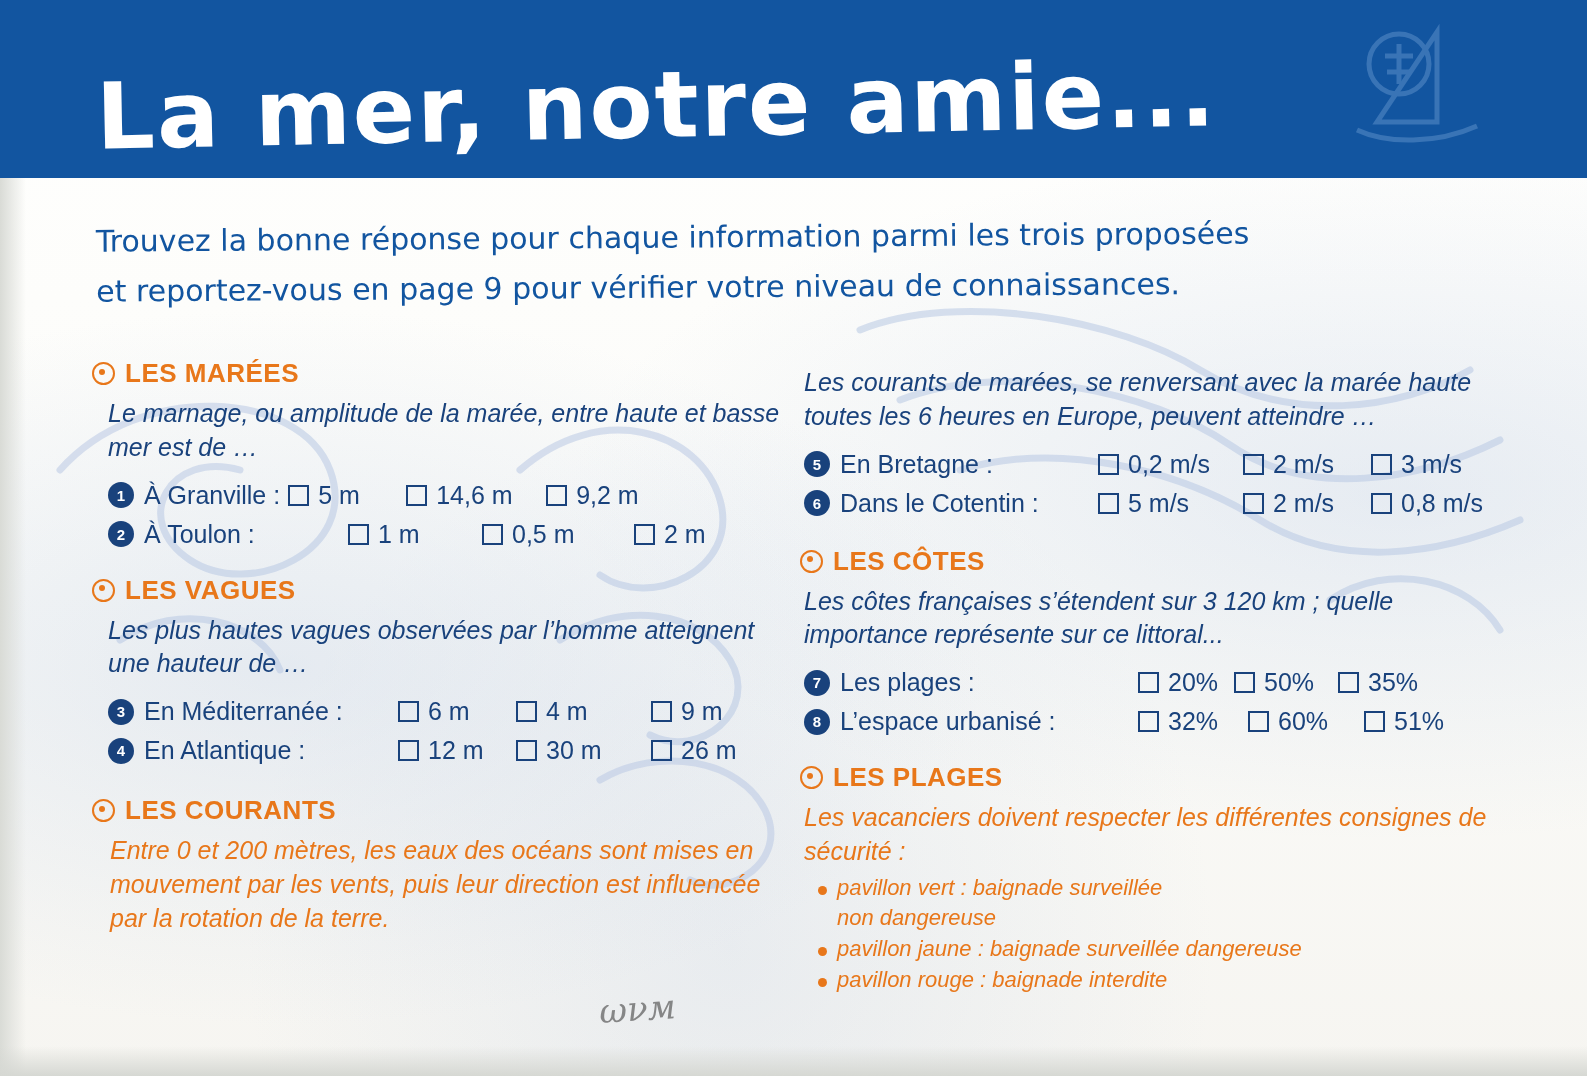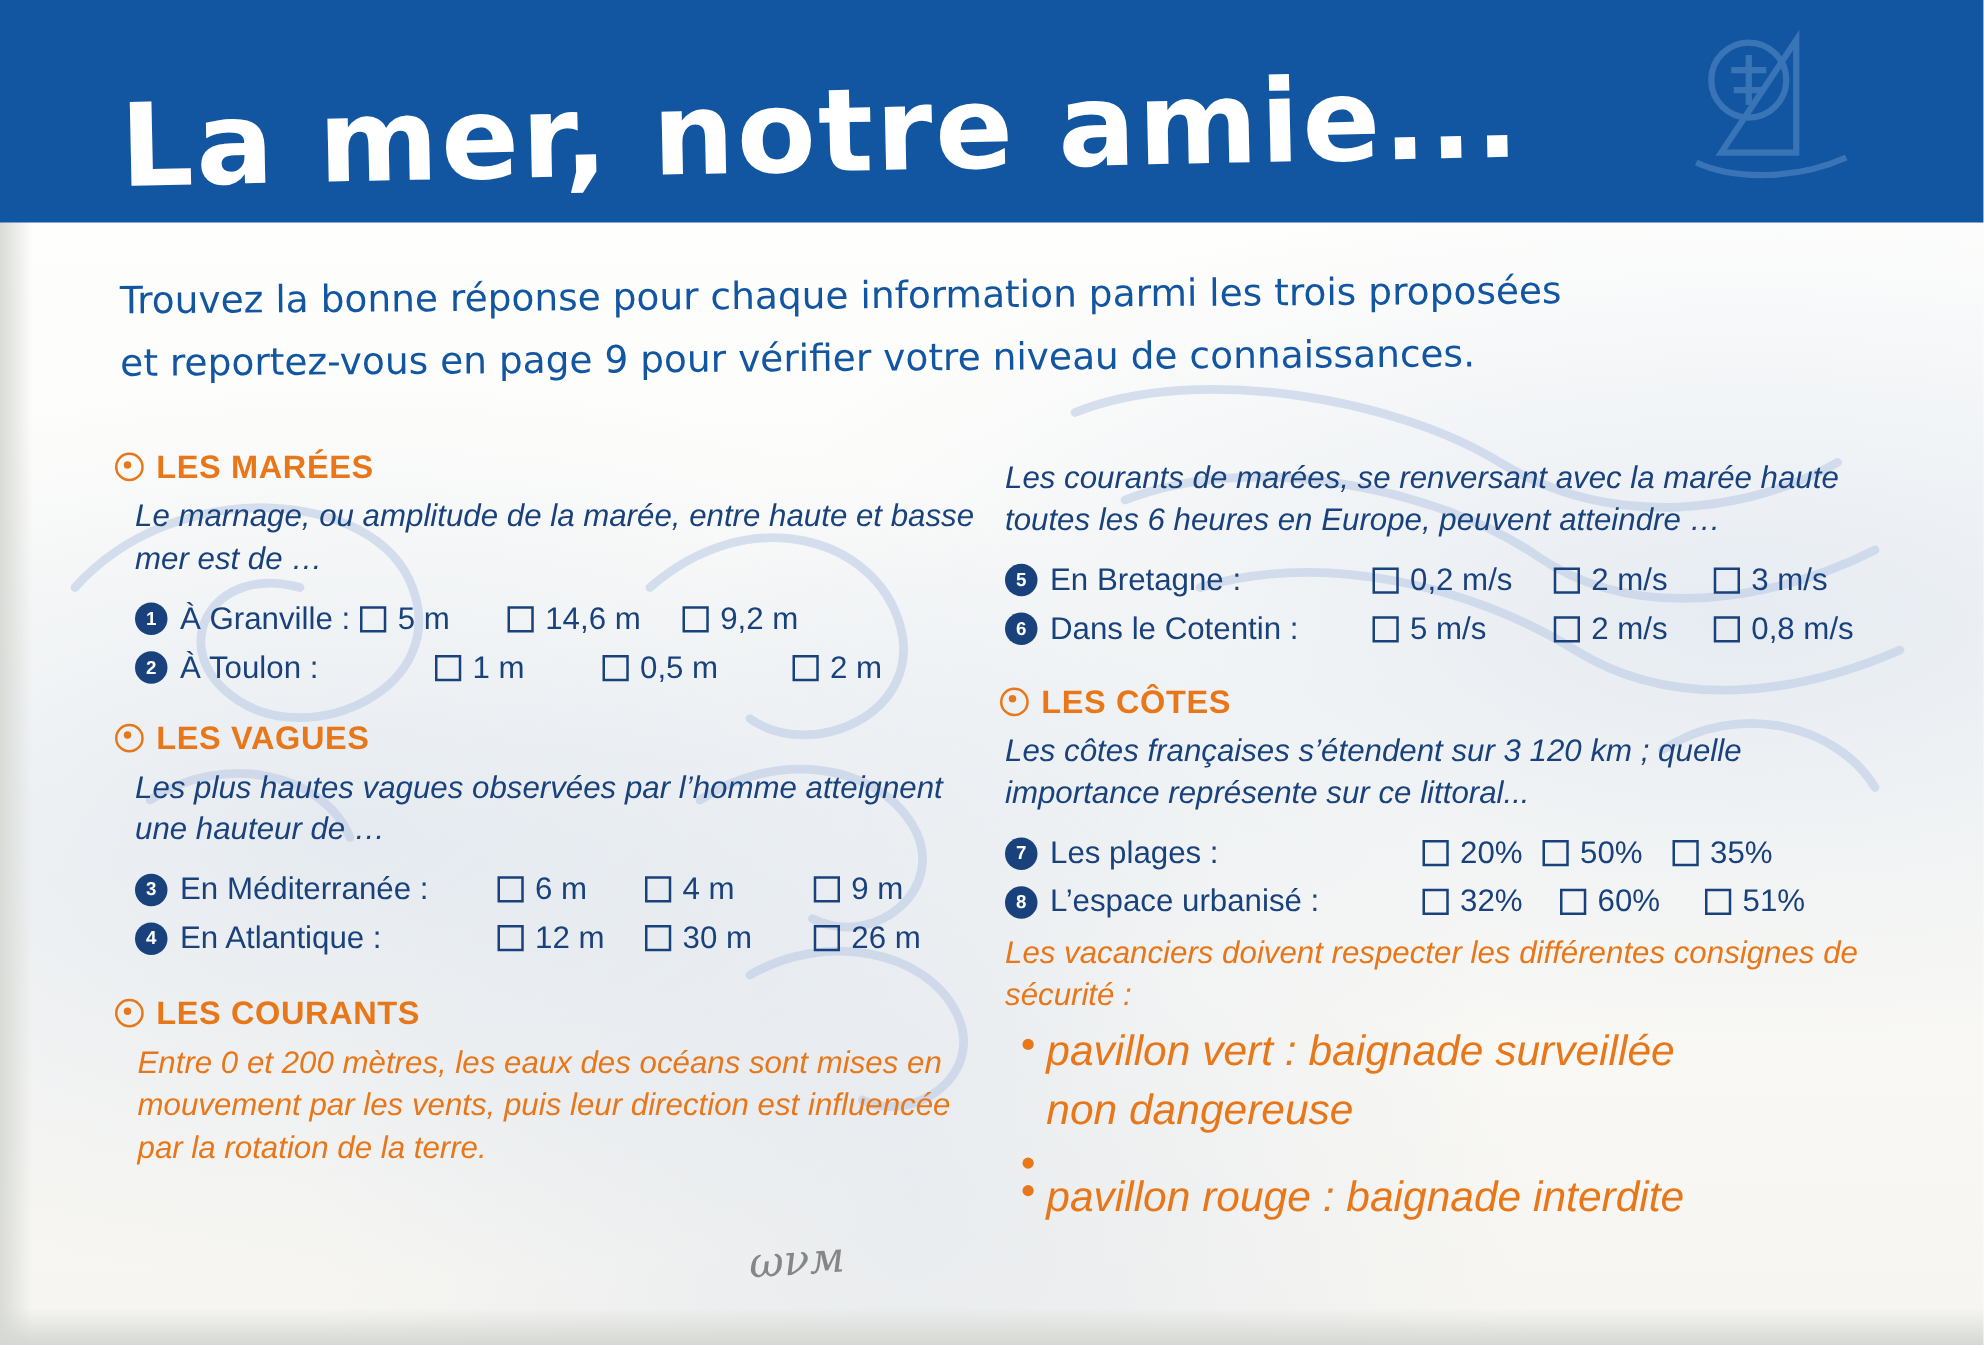--- a/index.html
+++ b/index.html
@@ -173,21 +173,21 @@
     border: 2px solid #19427c;
     display: inline-block;
     margin-right: 9px;
     flex: 0 0 auto;
   }
   .bullets {
     margin: 4px 0 0 18px;
     color: #e8771a;
     font-family: "Liberation Sans", sans-serif;
     font-style: italic;
-    font-size: 34px;
+    font-size: 22px;
     line-height: 1.4;
   }
   .bline {
     display: flex;
     align-items: flex-start;
     gap: 10px;
   }
   .bdot {
     width: 9px; height: 9px;
     background: #e8771a;
@@ -443,33 +443,38 @@
             <span class="chk"></span>
             <span>60%</span>
           </span>
         <span class="opt">
             <span class="chk"></span>
             <span>51%</span>
           </span>
       </span>
     </div>
 
+    <div class="sect-head" style="margin-top:26px">
+      <span class="bullet-target"></span>
+      <span class="sect-title">LES PLAGES</span>
+    </div>
     <div class="sect-intro orange" style="margin-left:4px; margin-bottom:4px">Les vacanciers doivent respecter les différentes consignes de sécurité :</div>
 
     <div class="bullets">
       <div class="bline">
         <span class="bdot"></span>
         <span>pavillon vert : baignade surveillée</span>
       </div>
       <div class="bline">
         <span class="bdot hidden"></span>
         <span>non dangereuse</span>
       </div>
       <div class="bline">
         <span class="bdot"></span>
+        <span>pavillon jaune : baignade surveillée dangereuse</span>
       </div>
       <div class="bline">
         <span class="bdot"></span>
         <span>pavillon rouge : baignade interdite</span>
       </div>
     </div>
   </div>
 
   <div class="signature">ωνм</div>
 </div>

